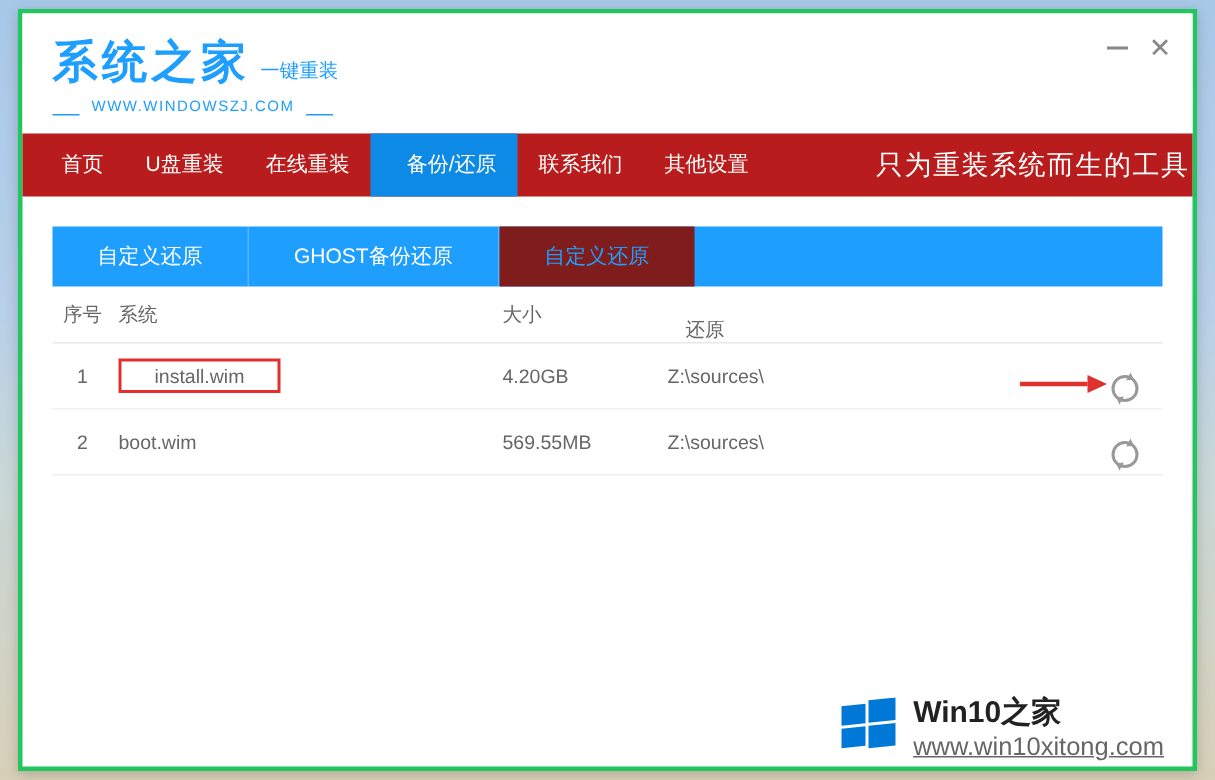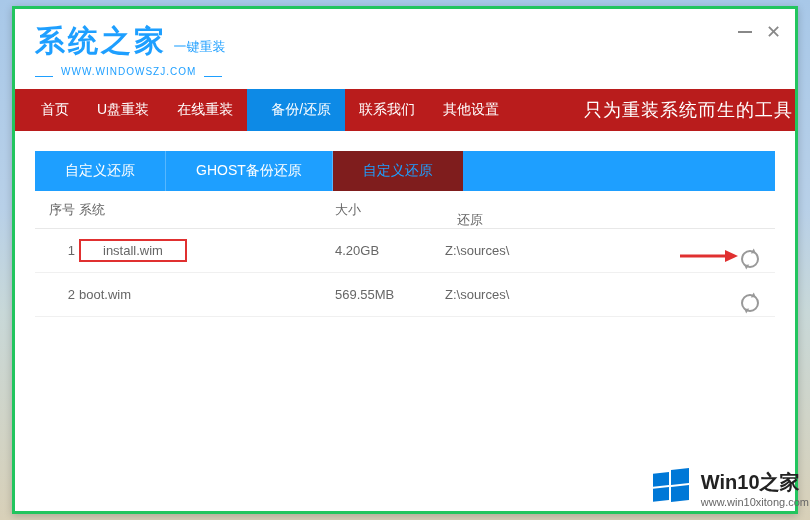--- a/index.html
+++ b/index.html
@@ -130,21 +130,21 @@
       border-right: none;
     }
     .table-header {
       display: flex;
       height: 38px;
       align-items: center;
       border-bottom: 1px solid #e8e8e8;
       color: #666;
       font-size: 13px;
     }
-    .col-idx { width: 40px; text-align: right; }
+    .col-idx { width: 40px; text-align: center; }
     .col-sys { width: 260px; padding-left: 4px; }
     .col-size { width: 110px; }
     .col-loc { flex: 1; }
     .col-act { width: 50px; text-align: center; margin-top: 20px; }
     .table-row {
       display: flex;
       height: 44px;
       align-items: center;
       border-bottom: 1px solid #f0f0f0;
       color: #666;
@@ -188,37 +188,38 @@
     }
     .arrow-annotation {
       position: absolute;
       top: 246px;
       left: 680px;
       pointer-events: none;
     }
     .watermark {
       position: absolute;
       bottom: 12px;
-      right: 1px;
+      right: 34px;
       display: flex;
       align-items: center;
       gap: 10px;
     }
     .wm-logo {
       width: 40px;
       height: 40px;
     }
     .wm-text-main {
       color: #222;
       font-size: 20px;
       font-weight: 600;
     }
     .wm-text-sub {
       color: #666;
-      font-size: 11px;
+      font-size: 17px;
+      text-decoration: underline;
     }
   </style>
 </head>
 <body>
 
 <div class="window">
   <div class="titlebar">
     <div>
       <span class="title-main">系统之家</span>
       <span class="title-sub">一键重装</span>

